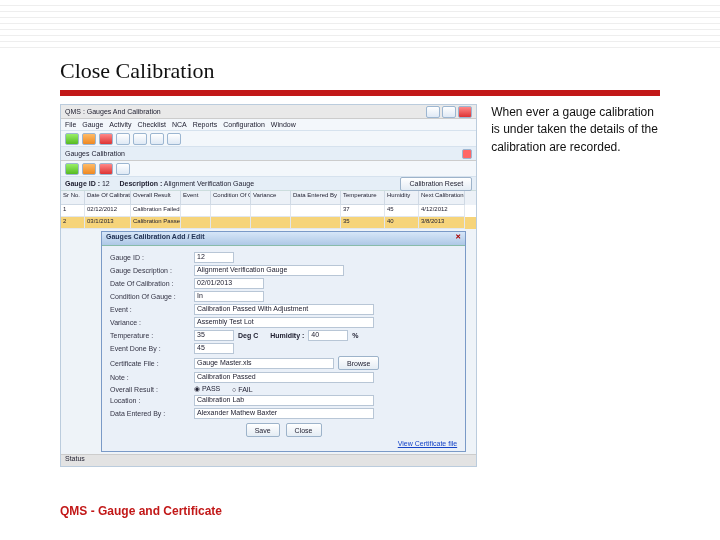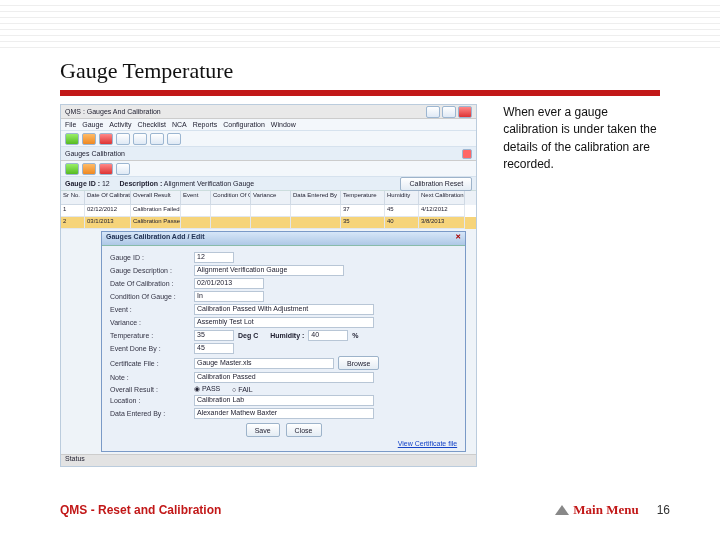--- a/index.html
+++ b/index.html
@@ -24,35 +24,35 @@
   .shot .dlg-title { height:14px; background: linear-gradient(#d6e6f8,#aec8e6); border-bottom:1px solid #8ba; padding:1px 4px; font-weight:bold; color:#235; display:flex; justify-content:space-between; }
   .shot .frm { padding:4px 8px; }
   .shot .fld { display:flex; align-items:center; margin:2px 0; gap:4px; }
   .shot .lbl { width:80px; color:#334; }
   .shot .inp { border:1px solid #b8c6d6; background:#fff; height:11px; padding:0 2px; flex:0 0 auto; }
   .shot .btn { border:1px solid #9db3ca; background:linear-gradient(#fff,#e4ecf4); height:14px; padding:0 8px; border-radius:2px; display:inline-flex; align-items:center; }
   .shot .link { color:#1443c7; text-decoration:underline; }
   .shot .center-btns { display:flex; justify-content:center; gap:6px; margin-top:4px; }
   .shot .status { height:12px; background:#e3e3e3; border-top:1px solid #ccc; padding:0 4px; }
   .side-text { width: 170px; font-size: 12px; line-height: 1.45; color: #111; }
-  .side-text p { margin-bottom: 14px; margin-left: 12px; }
+  .side-text p { margin-bottom: 14px; }
   .footer { position:absolute; left:60px; right:50px; bottom:22px; display:flex; justify-content:space-between; align-items:center; }
   .footer-left { font-family: Verdana, sans-serif; font-size:12px; font-weight:bold; color:#c21818; }
   .footer-right { display:flex; align-items:center; gap:18px; }
   .main-menu { display:flex; align-items:center; gap:4px; font-family:"Comic Sans MS", cursive; font-weight:bold; color:#c21818; font-size:13px; }
   .arrow-icon { width:0; height:0; border-left:7px solid transparent; border-right:7px solid transparent; border-bottom:10px solid #888; }
   .pagenum { font-size:12px; color:#333; }
 </style>
 </head>
 <body>
 
 <div class="ruled-top"></div>
 
 <div class="page">
-  <div class="title">Gauge Temperature</div>
+  <div class="title">Close Calibration</div>
   <div class="red-rule"></div>
 
   <div class="content-row">
 
     <div class="shot">
       <div class="win-titlebar">
         <span>QMS : Gauges And Calibration</span>
         <span style="display:flex;gap:2px;">
           <span class="tb-btn"></span>
           <span class="tb-btn"></span>
@@ -212,21 +212,14 @@
       <div class="status">Status</div>
     </div>
 
     <div class="side-text">
       <p>When ever a gauge calibration is under taken the details of the calibration are recorded.</p>
     </div>
   </div>
 </div>
 
 <div class="footer">
-  <div class="footer-left">QMS - Reset and Calibration</div>
-  <div class="footer-right">
-    <div class="main-menu">
-      <span class="arrow-icon"></span>
-      <span>Main Menu</span>
-    </div>
-    <div class="pagenum">16</div>
-  </div>
+  <div class="footer-left">QMS - Gauge and Certificate</div>
 </div>
 
 </body></html>

